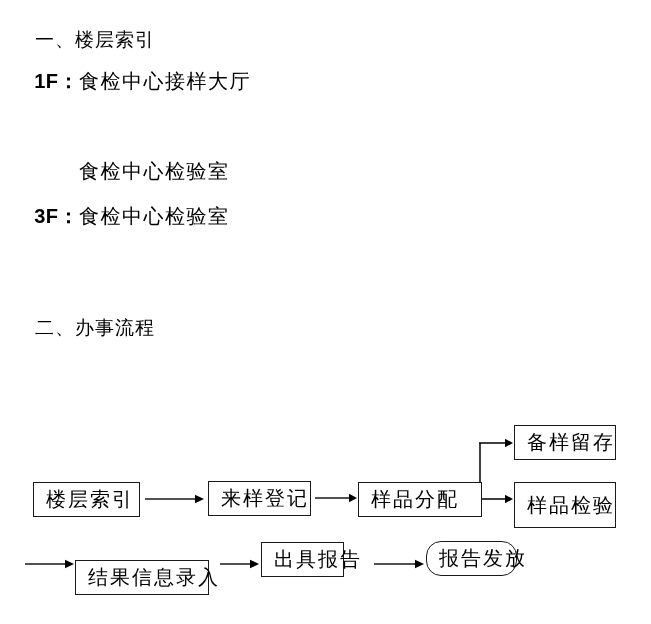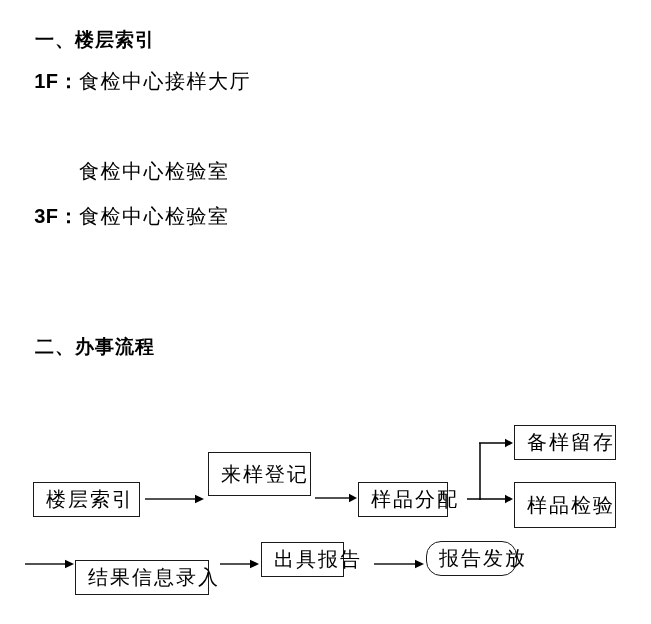--- a/index.html
+++ b/index.html
@@ -11,26 +11,26 @@
     font-family: "Liberation Sans", "DejaVu Sans", sans-serif;
     color: #000000;
     overflow: hidden;
   }
 
   
   .heading {
     position: absolute;
     left: 35px;
     font-size: 19px;
-    font-weight: bold;
+    font-weight: normal;
     letter-spacing: 1px;
     white-space: nowrap;
   }
   #heading-floor { top: 27px; }
-  #heading-process { top: 334px; }
+  #heading-process { top: 315px; }
 
   .floor-line {
     position: absolute;
     left: 33px;
     height: 26px;
     line-height: 26px;
     white-space: nowrap;
     font-size: 20px;
   }
   .floor-line .floor-label {
@@ -56,22 +56,22 @@
     border: 1.5px solid #1a1a1a;
     background: #ffffff;
     display: flex;
     align-items: center;
     padding-left: 12px;
     font-size: 20px;
     letter-spacing: 2px;
     white-space: nowrap;
   }
   #node-0 { left: 33px;  top: 482px; width: 107px; height: 35px; }
-  #node-1 { left: 208px; top: 452px; width: 103px; height: 44px; }
-  #node-2 { left: 358px; top: 482px; width: 90px; height: 35px; }
+  #node-1 { left: 208px; top: 481px; width: 103px; height: 35px; }
+  #node-2 { left: 358px; top: 482px; width: 124px; height: 35px; }
   #node-3 { left: 514px; top: 425px; width: 102px; height: 35px; }
   #node-4 { left: 514px; top: 482px; width: 102px; height: 46px; }
   #node-5 { left: 75px;  top: 560px; width: 134px; height: 35px; }
   #node-6 { left: 261px; top: 542px; width: 83px; height: 35px; }
   #node-7 { left: 426px; top: 541px; width: 91px; height: 35px; border-radius: 15px; }
 
   #arrow-layer {
     position: absolute;
     left: 0; top: 0;
     width: 651px; height: 624px;

